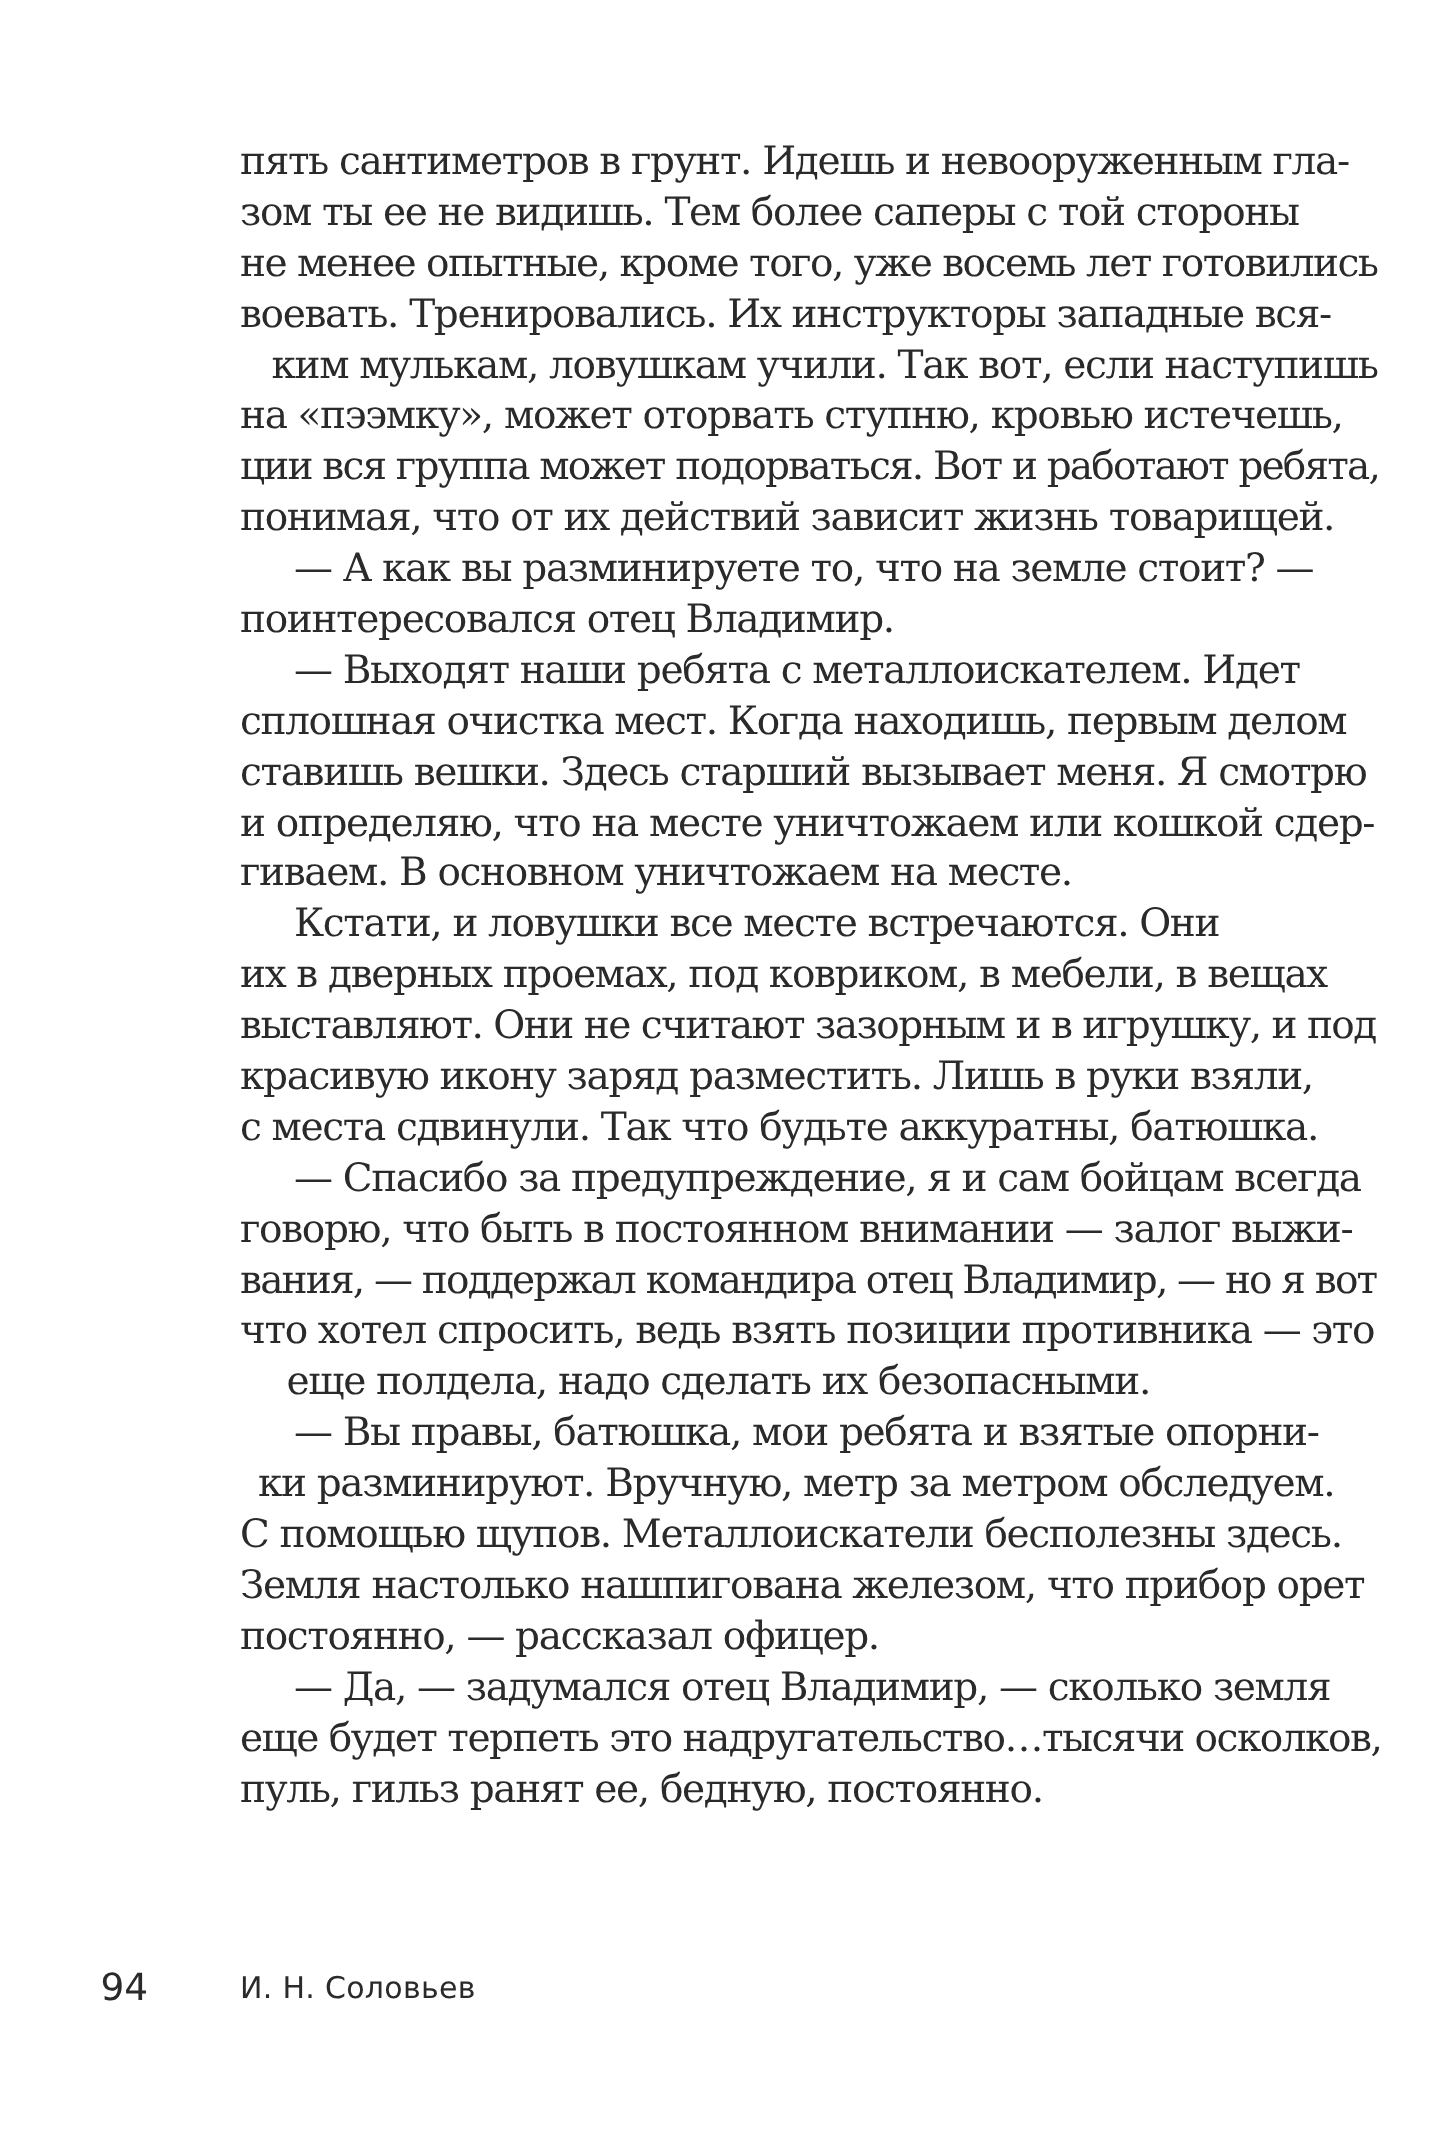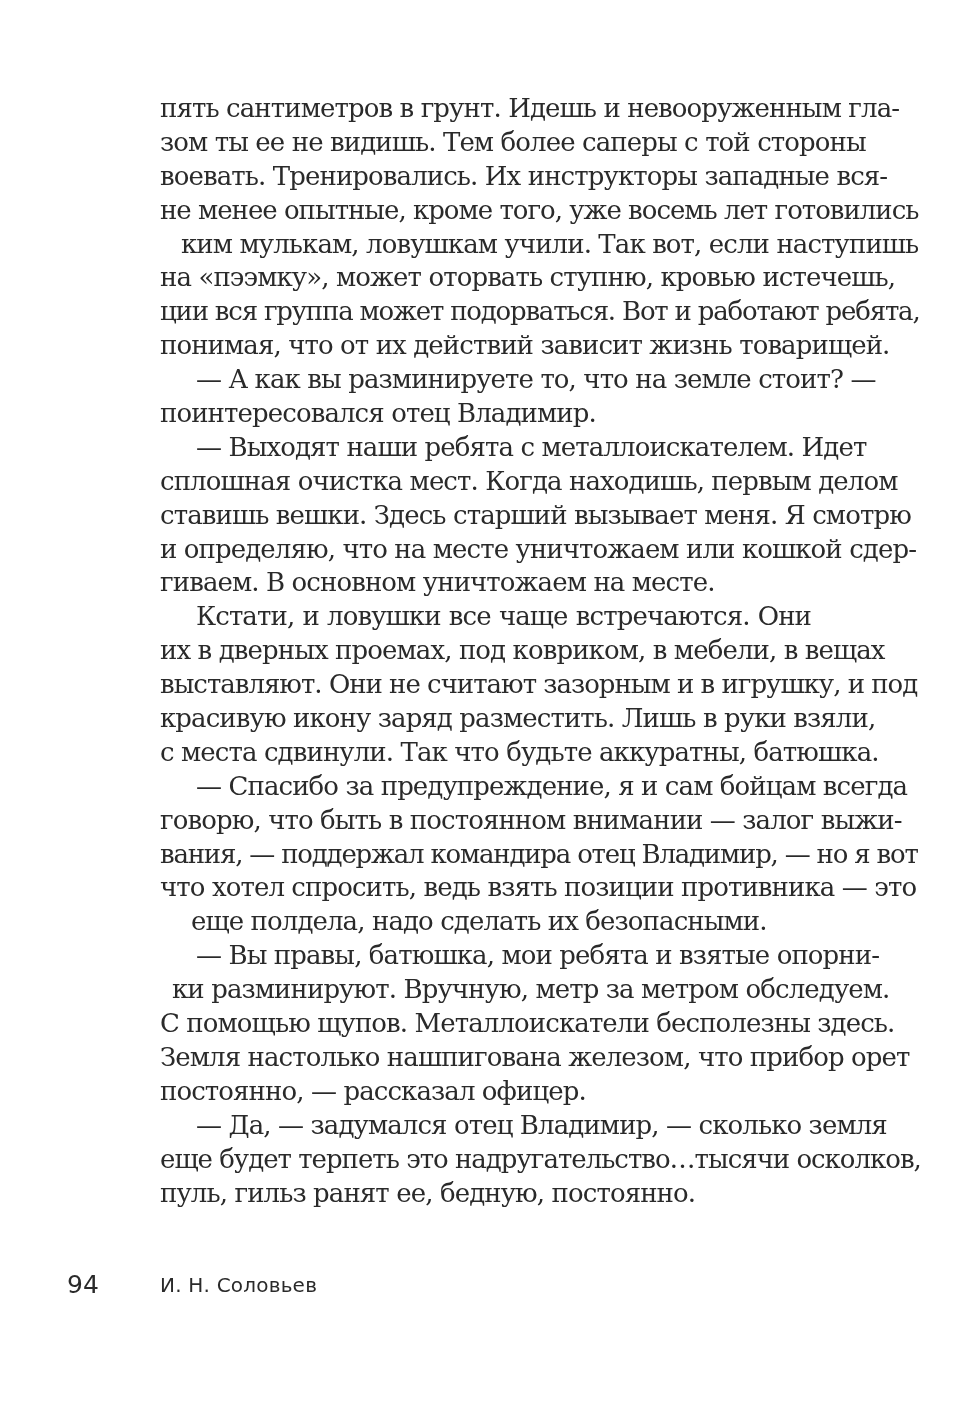--- a/index.html
+++ b/index.html
@@ -8,46 +8,46 @@
   .text-block { position:absolute; left:160px; top:92px; width:651px; }
   .line {
     display:block; height:33.9px; line-height:33.9px;
     font-family:"DejaVu Serif","Liberation Serif",serif;
     font-size:26px; color:#2a2a2a; white-space:nowrap;
     text-align:justify; text-align-last:justify;
     letter-spacing:-0.9px; word-spacing:0px;
   }
   .line.last { text-align-last:left; }
   .line.indent { padding-left:36px; }
-  .footer { position:absolute; top:1268px; left:0; width:970px; height:34px;
+  .footer { position:absolute; top:1308px; left:0; width:970px; height:34px;
     font-family:"DejaVu Sans","Liberation Sans",sans-serif; color:#2a2a2a; }
   .page-number { position:absolute; left:67px; top:0; font-size:25px; line-height:34px; }
   .running-author { position:absolute; left:160px; top:0; font-size:20px; line-height:34px; letter-spacing:0.2px; }
 </style>
 </head>
 <body>
 
 <div class="page">
   <div class="text-block" id="text-block">
       <span class="line" style="white-space: nowrap;">пять сантиметров в грунт. Идешь и невооруженным гла-</span>
       <span class="line" style="white-space: nowrap;">зом ты ее не видишь. Тем более саперы с той стороны</span>
+      <span class="line" style="white-space: nowrap; letter-spacing: -1px;">не менее опытные, кроме того, уже восемь лет готовились</span>
       <span class="line" style="white-space: nowrap;">воевать. Тренировались. Их инструкторы западные вся-</span>
-      <span class="line" style="white-space: nowrap; letter-spacing: -1px;">не менее опытные, кроме того, уже восемь лет готовились</span>
       <span class="line" style="white-space: nowrap; margin-left: 21px;">ким мулькам, ловушкам учили. Так вот, если наступишь</span>
       <span class="line" style="white-space: nowrap;">на «пээмку», может оторвать ступню, кровью истечешь,</span>
       <span class="line" style="white-space: nowrap; letter-spacing: -1.2px;">ции вся группа может подорваться. Вот и работают ребята,</span>
       <span class="line last" style="white-space: nowrap;">понимая, что от их действий зависит жизнь товарищей.</span>
       <span class="line indent" style="white-space: nowrap;">— А как вы разминируете то, что на земле стоит? —</span>
       <span class="line last" style="white-space: nowrap;">поинтересовался отец Владимир.</span>
       <span class="line indent" style="white-space: nowrap;">— Выходят наши ребята с металлоискателем. Идет</span>
       <span class="line" style="white-space: nowrap;">сплошная очистка мест. Когда находишь, первым делом</span>
       <span class="line" style="white-space: nowrap;">ставишь вешки. Здесь старший вызывает меня. Я смотрю</span>
       <span class="line" style="white-space: nowrap;">и определяю, что на месте уничтожаем или кошкой сдер-</span>
       <span class="line last" style="white-space: nowrap;">гиваем. В основном уничтожаем на месте.</span>
-      <span class="line indent" style="white-space: nowrap;">Кстати, и ловушки все чаще встречаются. Они</span>
+      <span class="line indent" style="white-space: nowrap;">Кстати, и ловушки все месте встречаются. Они</span>
       <span class="line" style="white-space: nowrap;">их в дверных проемах, под ковриком, в мебели, в вещах</span>
       <span class="line" style="white-space: nowrap; letter-spacing: -1px;">выставляют. Они не считают зазорным и в игрушку, и под</span>
       <span class="line" style="white-space: nowrap;">красивую икону заряд разместить. Лишь в руки взяли,</span>
       <span class="line last" style="white-space: nowrap;">с места сдвинули. Так что будьте аккуратны, батюшка.</span>
       <span class="line indent" style="white-space: nowrap;">— Спасибо за предупреждение, я и сам бойцам всегда</span>
       <span class="line" style="white-space: nowrap;">говорю, что быть в постоянном внимании — залог выжи-</span>
       <span class="line" style="white-space: nowrap; letter-spacing: -1.2px;">вания, — поддержал командира отец Владимир, — но я вот</span>
       <span class="line" style="white-space: nowrap;">что хотел спросить, ведь взять позиции противника — это</span>
       <span class="line last" style="white-space: nowrap; margin-left: 31px;">еще полдела, надо сделать их безопасными.</span>
       <span class="line indent" style="white-space: nowrap;">— Вы правы, батюшка, мои ребята и взятые опорни-</span>

